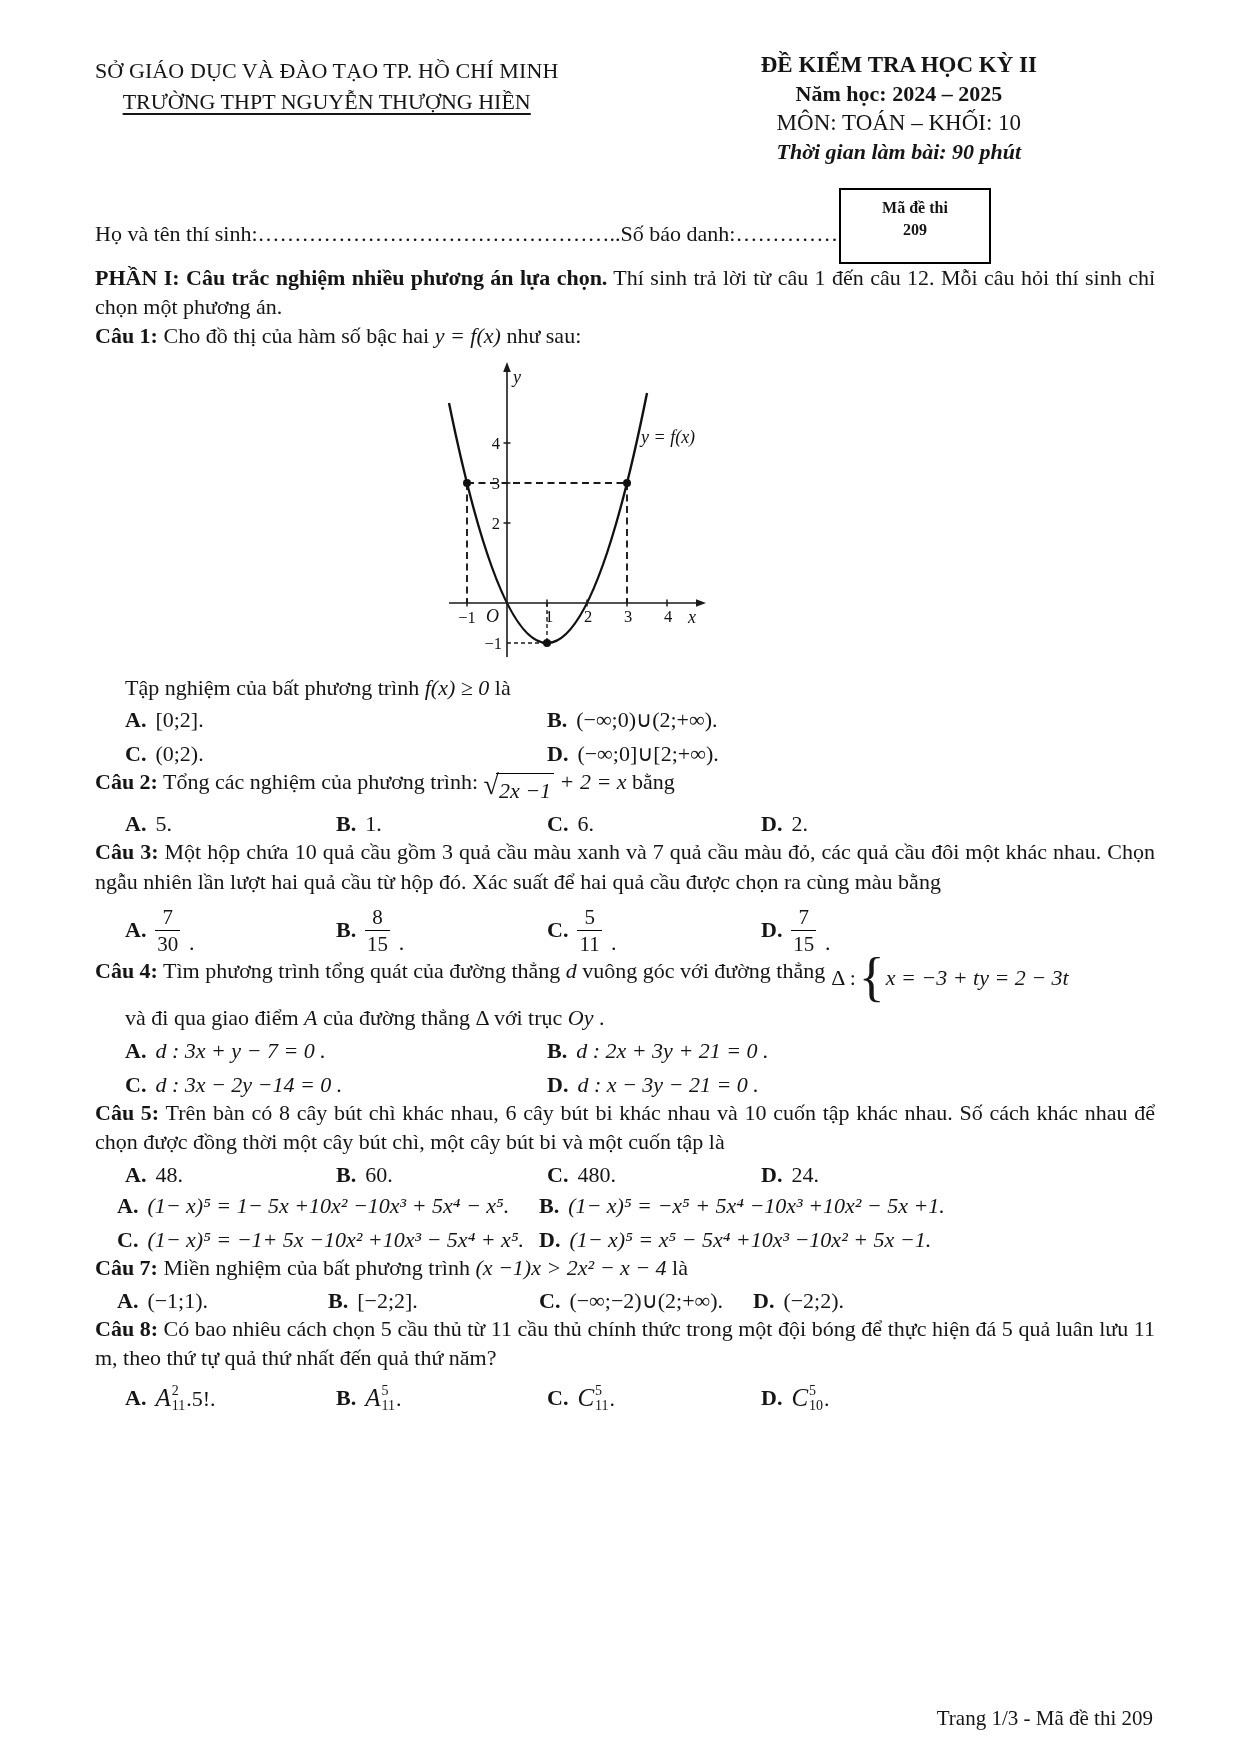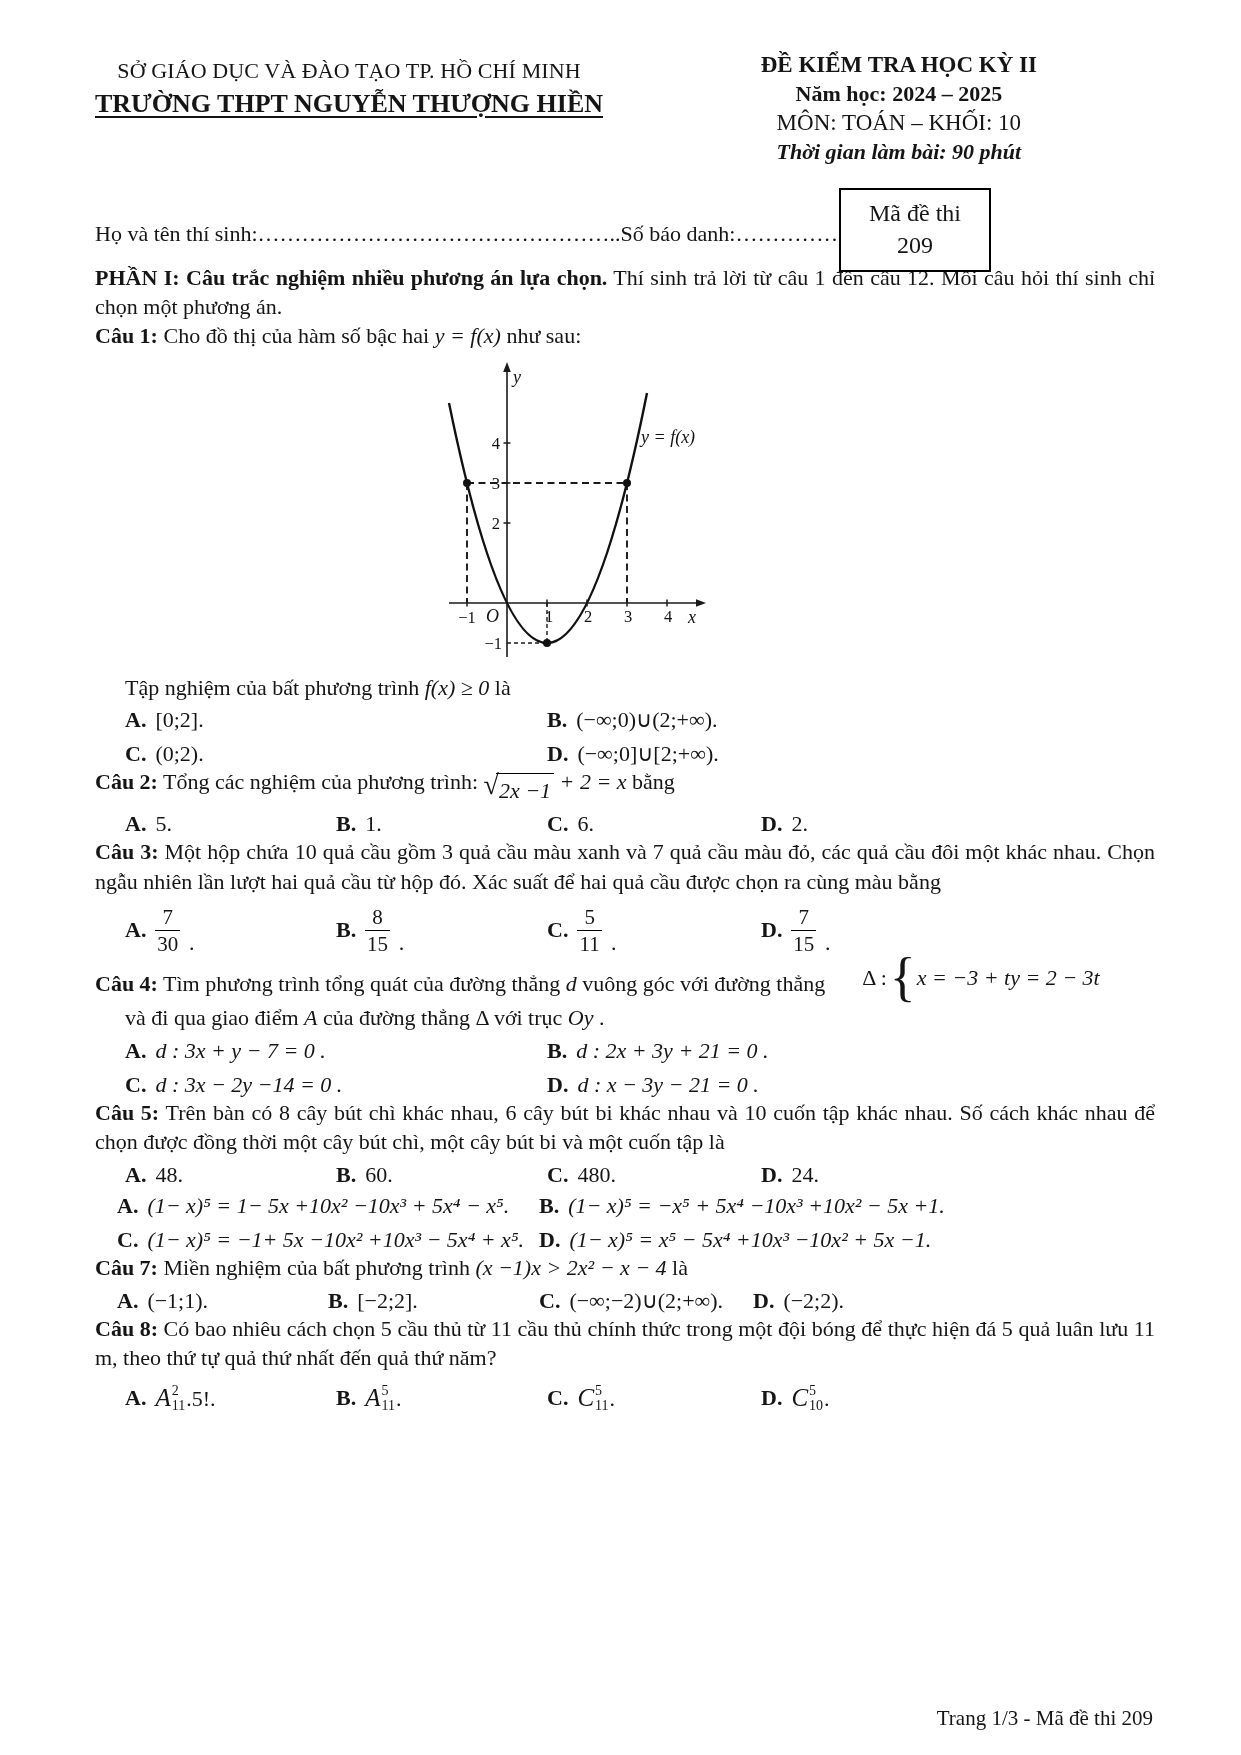--- a/index.html
+++ b/index.html
@@ -9,30 +9,30 @@
     font-family:"Liberation Serif", serif;
     color:#151515;
     overflow:hidden;
   }
   .page { position:relative; width:1241px; height:1755px; padding:52px 86px 0 95px; background:#fff; }
 
   
   .hdr { display:flex; justify-content:space-between; }
   .hdr-left { text-align:center; padding-top:6px; }
   .dept { font-size:22px; font-weight:normal; letter-spacing:0.1px; }
-  .school { font-size:26px; font-weight:bold; margin-top:5px; text-decoration:underline; text-underline-offset:4px; }
+  .school { font-size:22px; font-weight:normal; margin-top:5px; text-decoration:underline; text-underline-offset:4px; }
   .hdr-right { text-align:center; margin-right:118px; }
   .exam-title { font-size:23px; font-weight:bold; }
   .exam-year { font-size:22px; font-weight:bold; margin-top:3px; }
   .exam-subject { font-size:23px; font-weight:normal; margin-top:3px; }
   .exam-duration { font-size:22px; font-weight:bold; font-style:italic; margin-top:3px; }
 
   .code-box {
     position:absolute; top:188px; right:250px; width:152px; min-height:76px;
-    border:2px solid #000; text-align:center; font-weight:normal; font-size:24px;
+    border:2px solid #000; text-align:center; font-weight:bold; font-size:16px;
     padding:7px 4px 8px; line-height:1.35; background:#fff;
   }
 
   .student-line { margin-top:56px; font-size:22px; white-space:nowrap; }
 
   .part-head { margin-top:16px; font-size:22px; line-height:1.32; text-align:justify; }
 
   .q { font-size:22px; line-height:1.35; text-align:justify; }
   .qlab { font-weight:bold; }
   .mi { font-style:italic; }
@@ -49,21 +49,21 @@
   .fnum { padding:0 7px 1px; border-bottom:1.7px solid #000; }
   .fden { padding-top:1px; }
   .fdot { align-self:flex-end; }
 
   
   .sqrt { display:inline-flex; align-items:flex-start; vertical-align:-5px; }
   .rad { font-size:28px; line-height:0.85; font-style:normal; }
   .radd { border-top:1.8px solid #000; padding:2px 3px 0; margin-left:-3px; font-style:italic; font-size:22px; }
 
   
-  .qflex { display:flex; align-items:flex-end; flex-wrap:nowrap;gap:31px; }
+  .qflex { display:flex; align-items:flex-start; flex-wrap:nowrap; }
   .sysgrp { display:inline-flex; align-items:center; margin-left:6px; }
   .brace { font-size:54px; font-weight:400; line-height:0.8; margin:0 1px 0 3px; font-style:normal; }
   .sys { display:inline-flex; line-height:1.25; font-size:22px; }
 
   
   .oexp { display:inline-flex; align-items:center; }
   .obase { font-size:25px; }
   .ss { display:inline-flex; flex-direction:column; align-items:flex-start; font-size:14px; line-height:1.05; margin-left:1px; transform:translateY(1px); }
   .otail { align-self:flex-end; margin-left:1px; }
 

